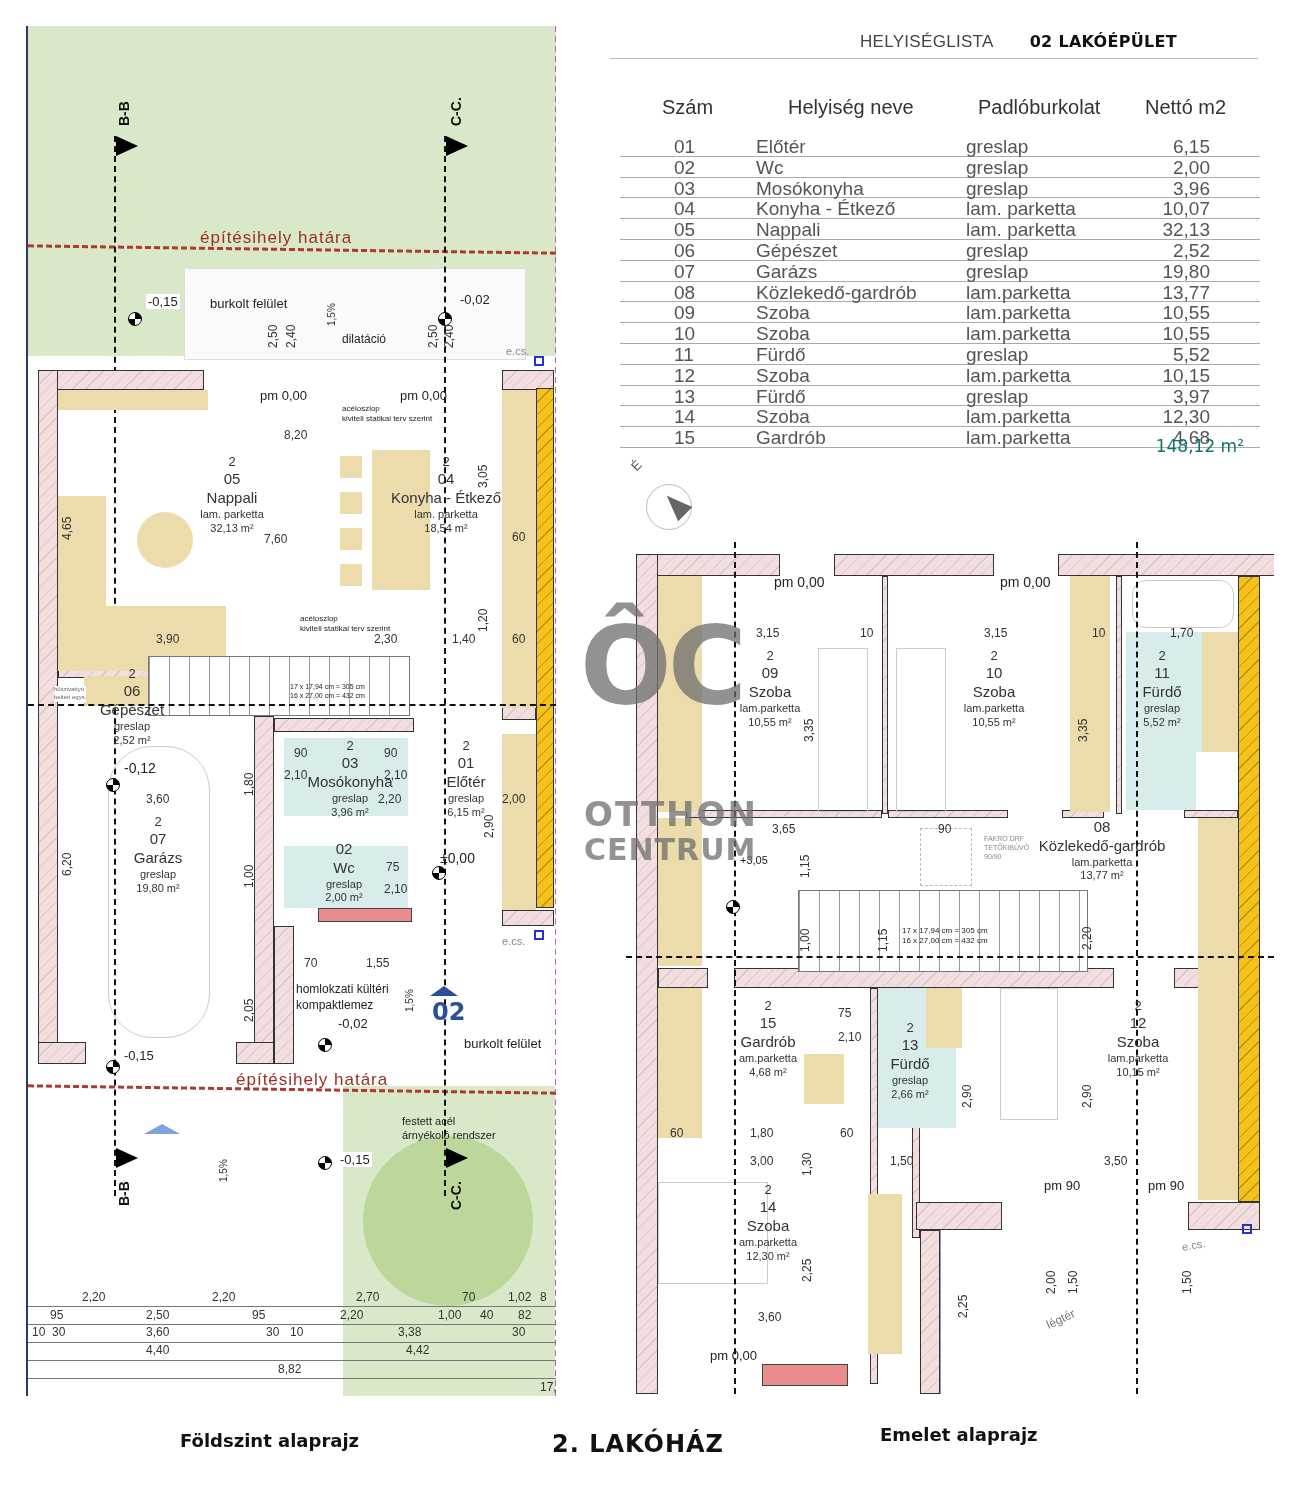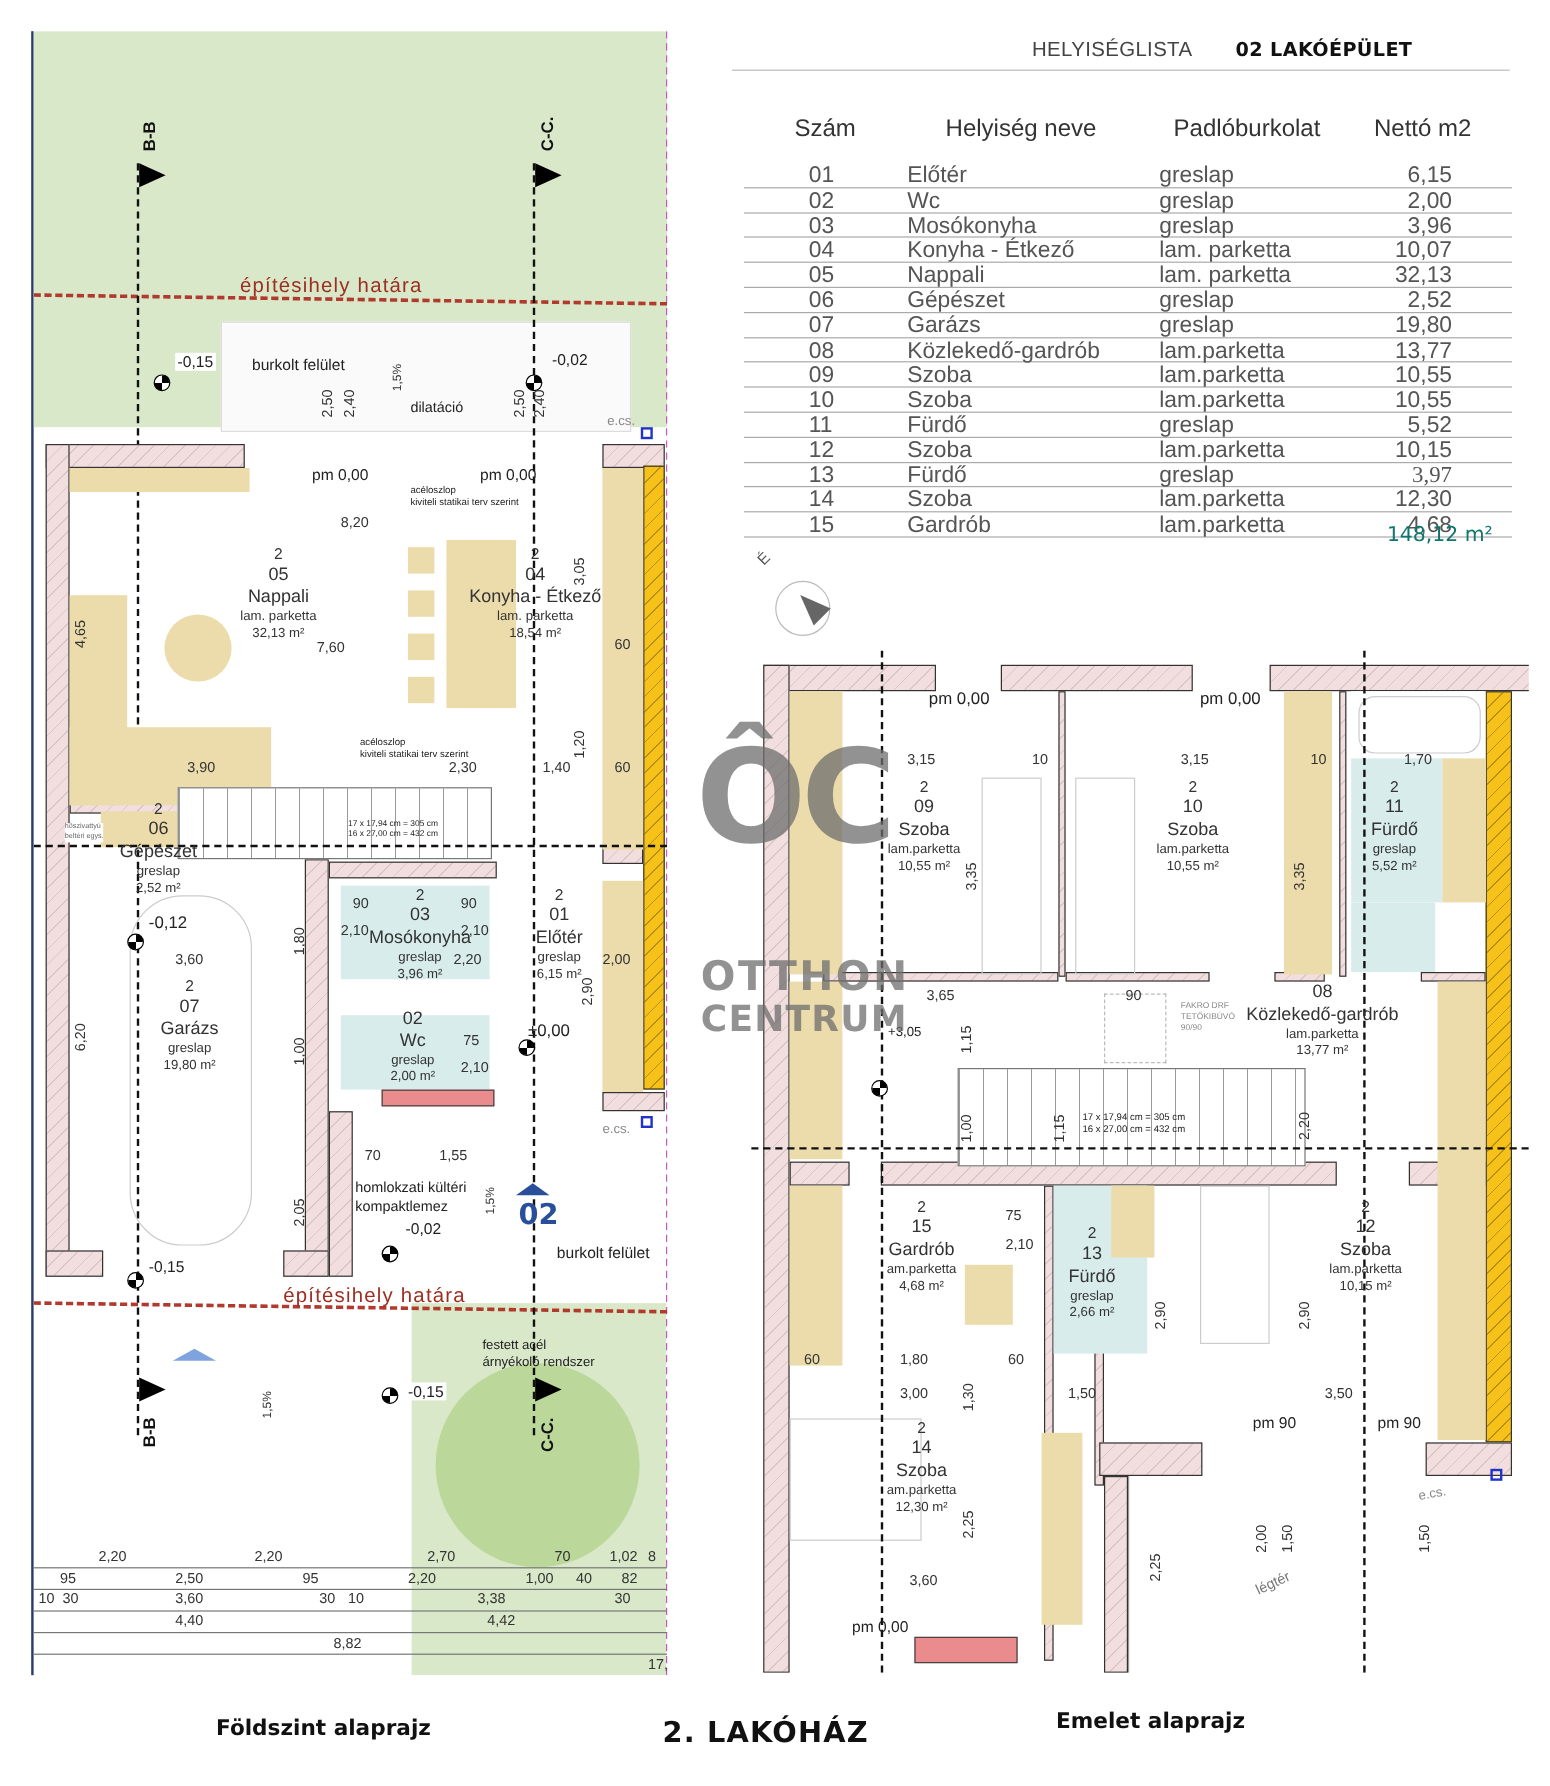--- a/index.html
+++ b/index.html
@@ -128,21 +128,21 @@
     <div class="rl-row">
       <span style="left: 54px;">12</span>
       <span style="left: 136px;">Szoba</span>
       <span style="left: 346px;">lam.parketta</span>
       <span style="right: 50px;">10,15</span>
     </div>
     <div class="rl-row">
       <span style="left: 54px;">13</span>
       <span style="left: 136px;">Fürdő</span>
       <span style="left: 346px;">greslap</span>
-      <span style="right: 50px; font-family: Liberation Serif, serif;">3,97</span>
+      <span style="right: 50px;">3,97</span>
     </div>
     <div class="rl-row">
       <span style="left: 54px;">14</span>
       <span style="left: 136px;">Szoba</span>
       <span style="left: 346px;">lam.parketta</span>
       <span style="right: 50px;">12,30</span>
     </div>
     <div class="rl-row">
       <span style="left: 54px;">15</span>
       <span style="left: 136px;">Gardrób</span>

